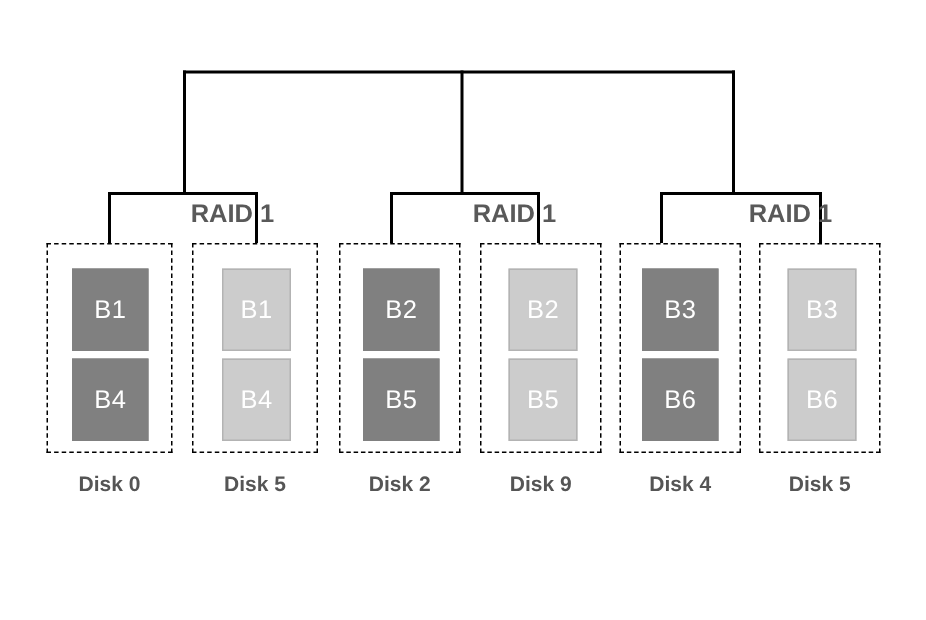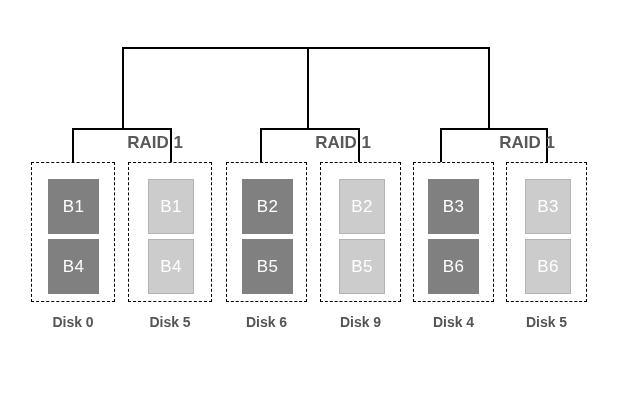--- a/index.html
+++ b/index.html
@@ -130,21 +130,21 @@
   <div class="disk" style="left:128px; width:84px;">
     <div class="block mirror" style="left:19px; top:16px; width:46px; height:55px;">B1</div>
     <div class="block mirror" style="left:19px; top:76px; width:46px; height:55px;">B4</div>
   </div>
   <div class="label label-disk" style="left:128px; width:84px;">Disk 5</div>
 
   <div class="disk" style="left:226px; width:81px;">
     <div class="block primary" style="left:15px; top:16px; width:51px; height:55px;">B2</div>
     <div class="block primary" style="left:15px; top:76px; width:51px; height:55px;">B5</div>
   </div>
-  <div class="label label-disk" style="left:226px; width:81px;">Disk 6</div>
+  <div class="label label-disk" style="left:226px; width:81px;">Disk 2</div>
 
   <div class="disk" style="left:320px; width:81px;">
     <div class="block mirror" style="left:18px; top:16px; width:46px; height:55px;">B2</div>
     <div class="block mirror" style="left:18px; top:76px; width:46px; height:55px;">B5</div>
   </div>
   <div class="label label-disk" style="left:320px; width:81px;">Disk 9</div>
 
   <div class="disk" style="left:413px; width:81px;">
     <div class="block primary" style="left:14px; top:16px; width:51px; height:55px;">B3</div>
     <div class="block primary" style="left:14px; top:76px; width:51px; height:55px;">B6</div>

